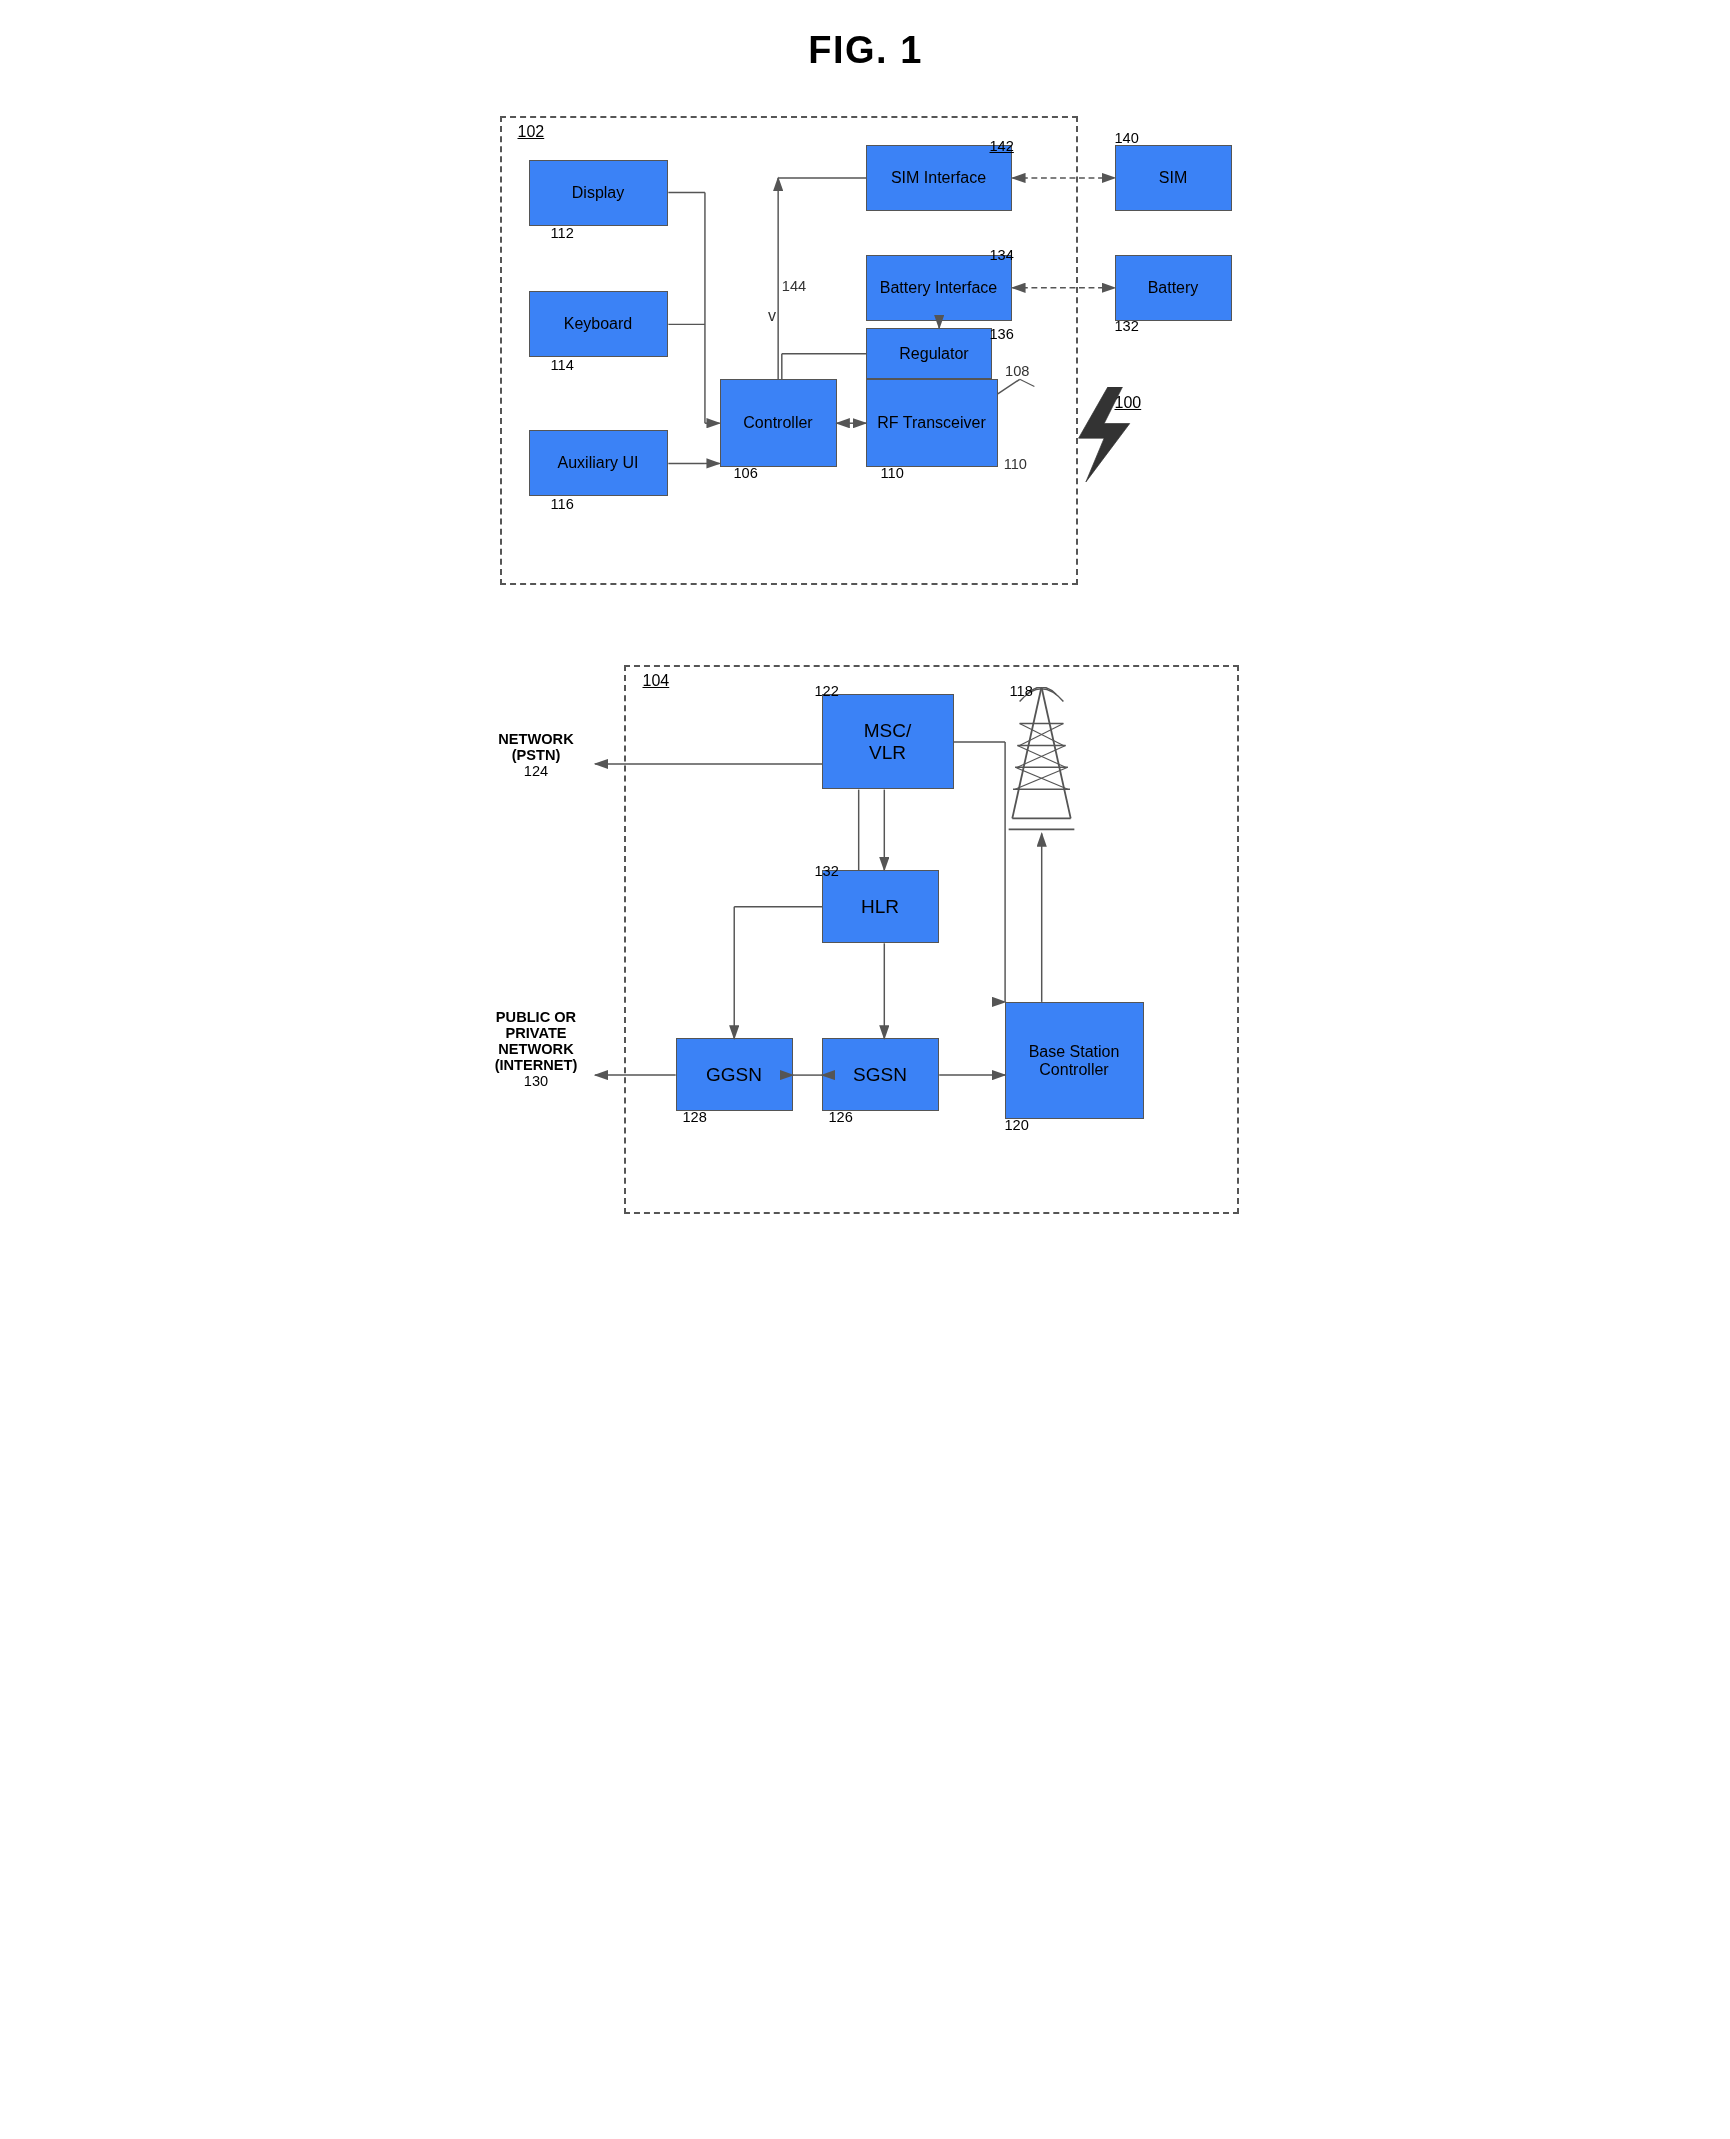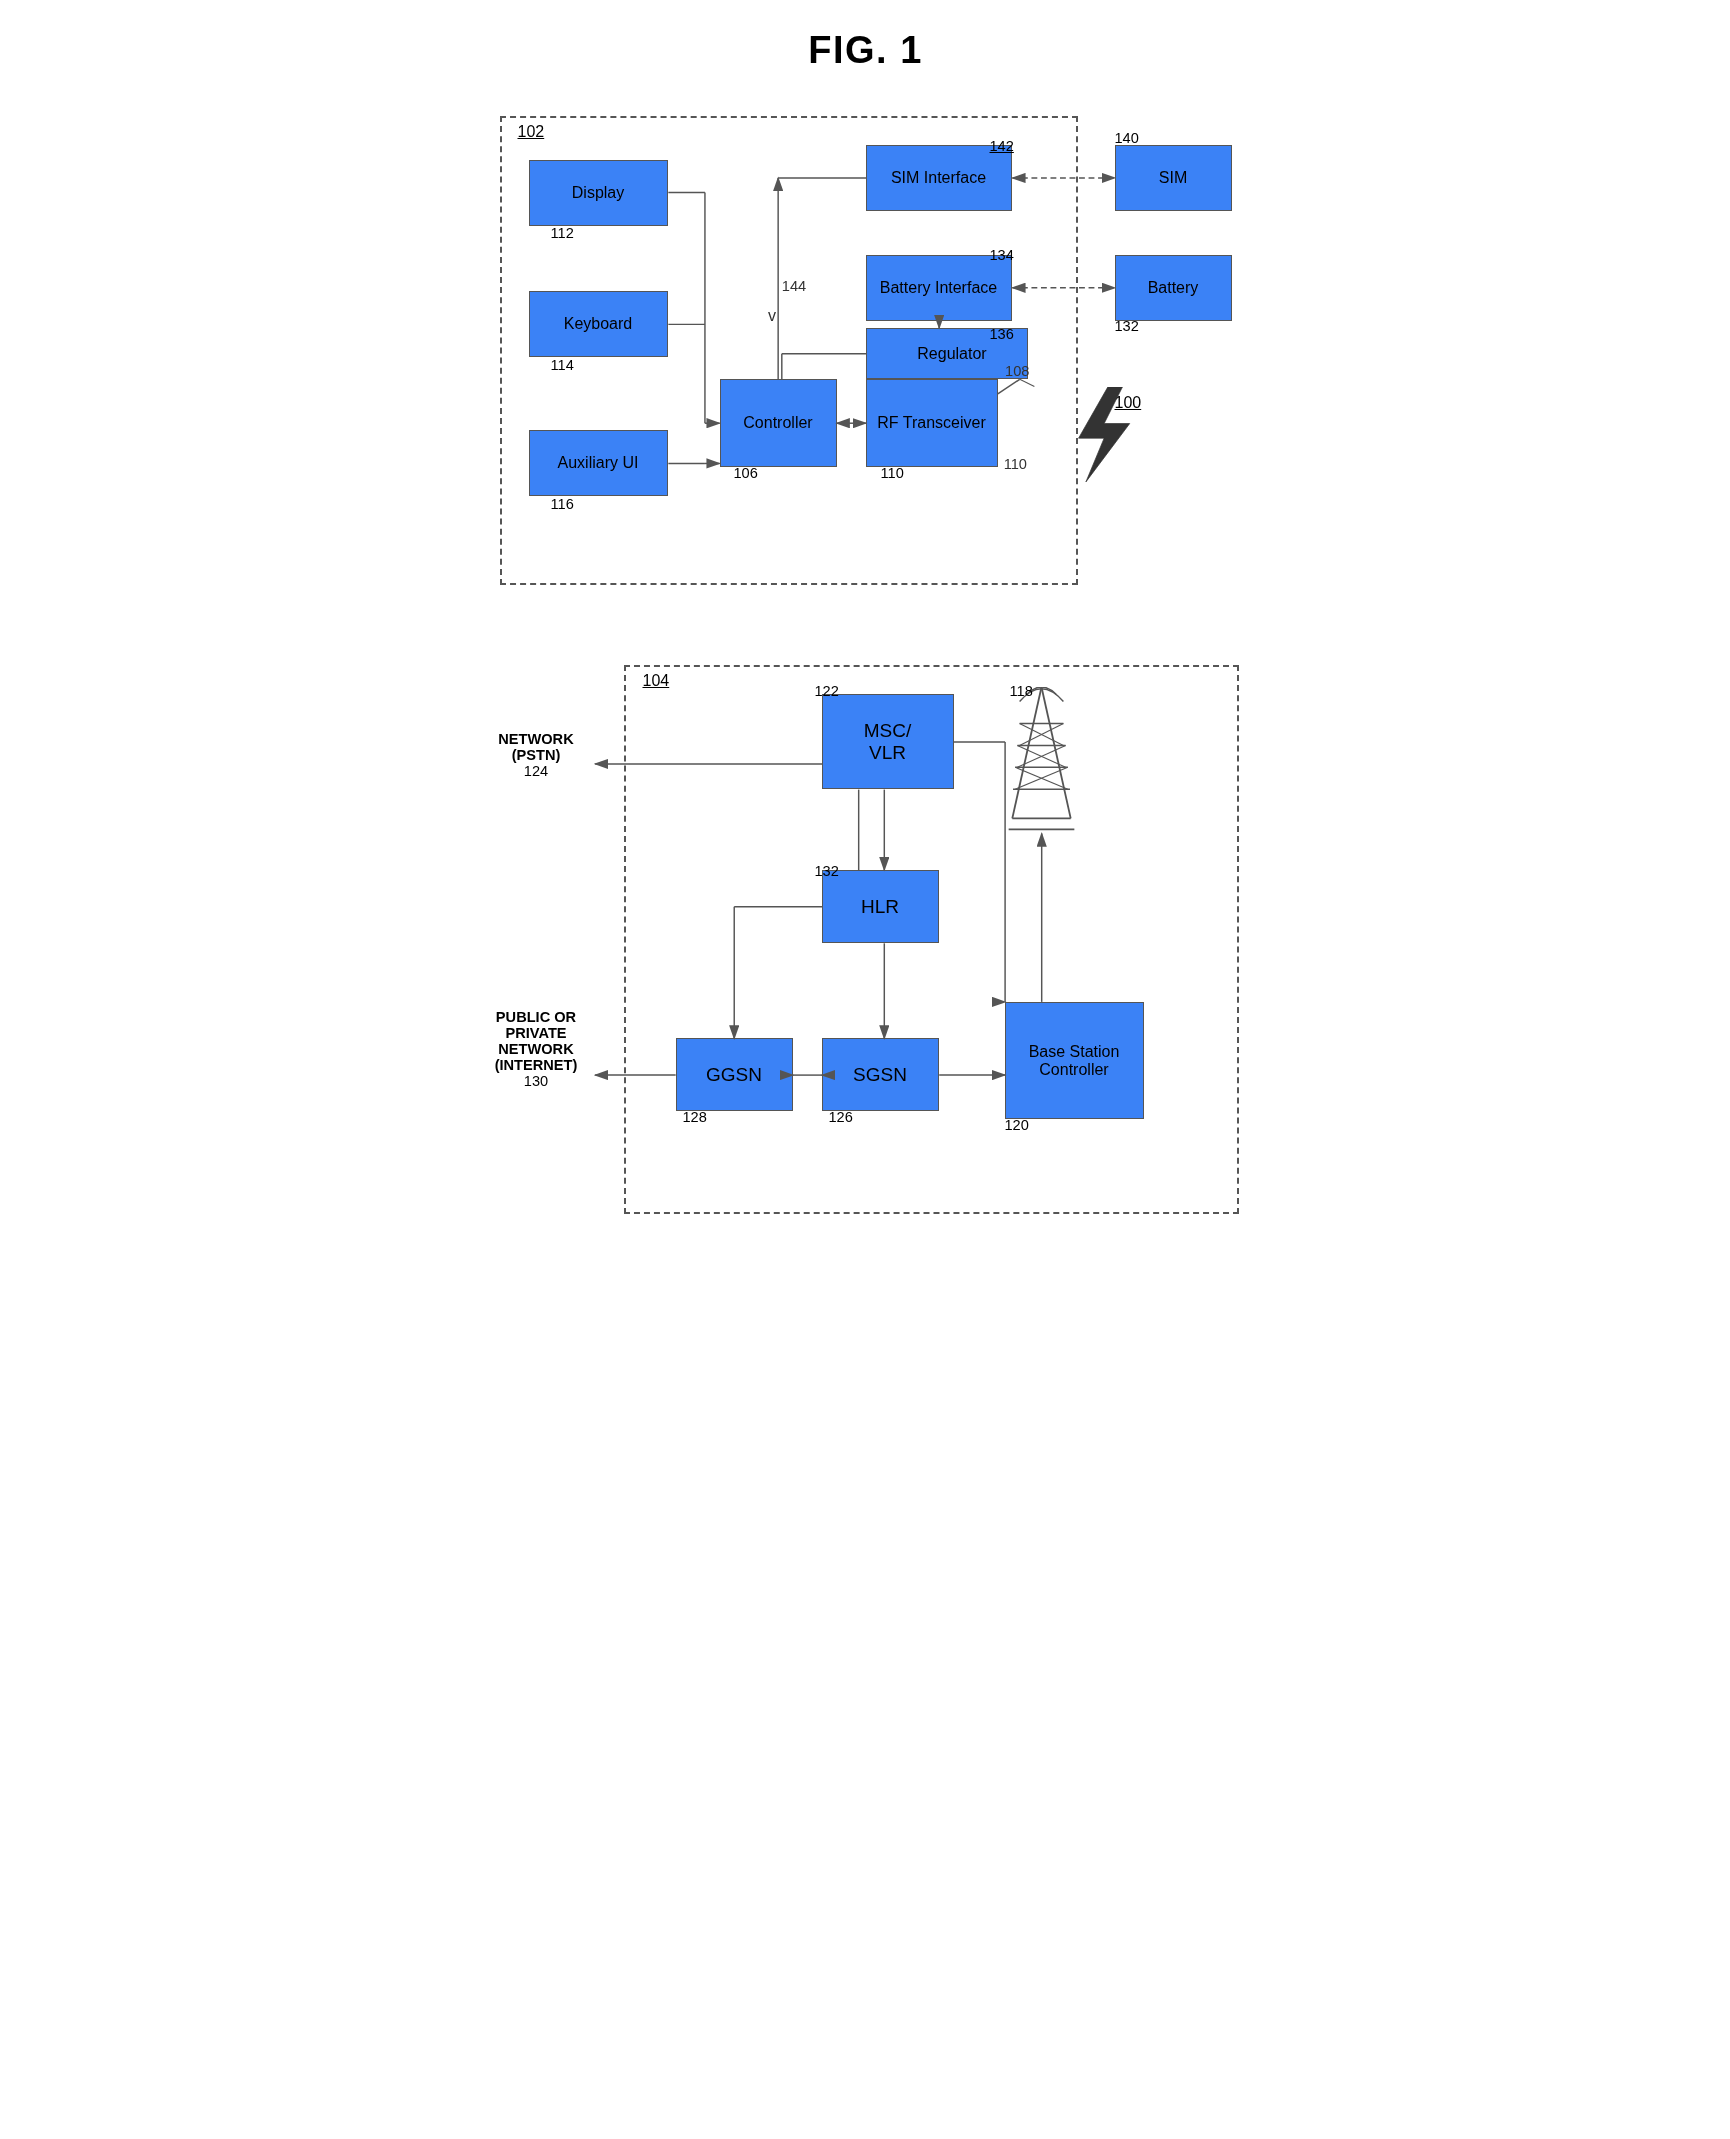--- a/index.html
+++ b/index.html
@@ -115,21 +115,21 @@
     <div class="solid-box" style="left:388px;top:44px;width:146px;height:66px;">
       <span>SIM Interface</span>
     </div>
     <span class="label" style="left:512px;top:37px;text-decoration:underline;">142</span>
 
     <div class="solid-box" style="left:388px;top:154px;width:146px;height:66px;">
       <span style="text-align:left;">Battery Interface</span>
     </div>
     <span class="label" style="left:512px;top:146px;">134</span>
 
-    <div class="solid-box" style="left:388px;top:227px;width:162px;height:51px;padding-left:11px;">
+    <div class="solid-box" style="left:388px;top:227px;width:126px;height:51px;padding-left:11px;">
       <span>Regulator</span>
     </div>
     <span class="label" style="left:512px;top:225px;">136</span>
 
     <div class="solid-box" style="left:637px;top:44px;width:117px;height:66px;">
       <span>SIM</span>
     </div>
     <span class="label" style="left:637px;top:29px;">140</span>
 
     <div class="solid-box" style="left:637px;top:154px;width:117px;height:66px;">

